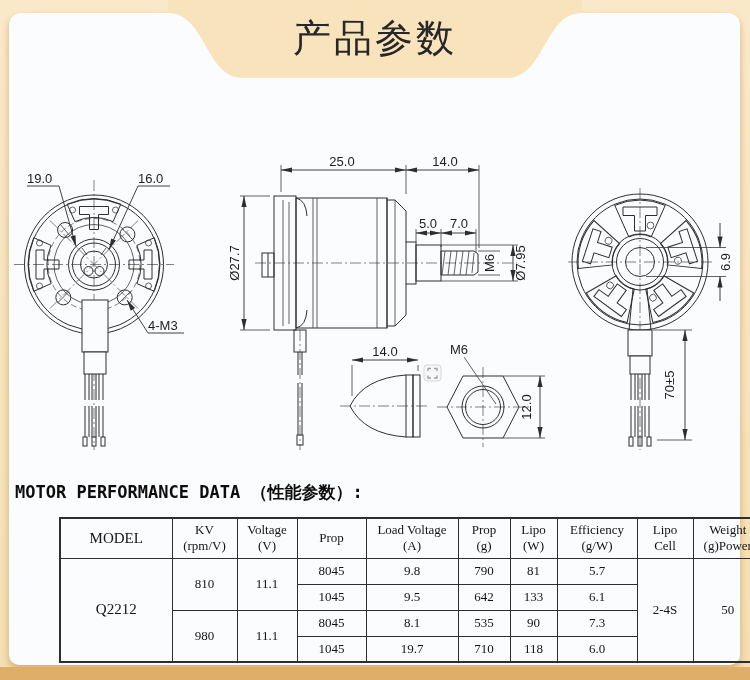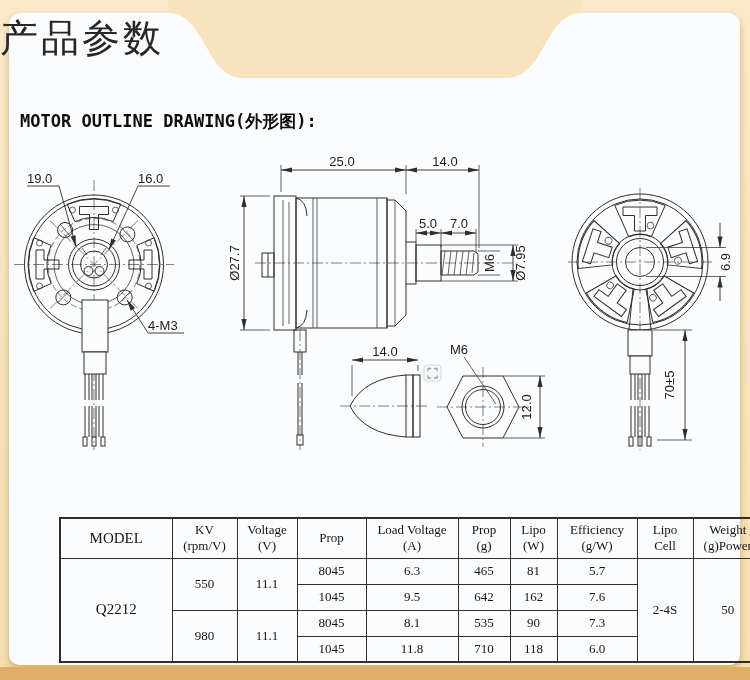--- a/index.html
+++ b/index.html
@@ -3,21 +3,21 @@
 <meta charset="utf-8">
 <style>
   html,body{margin:0;padding:0;background:#f8e3bc;}
   .stage{position:relative;width:750px;height:680px;overflow:hidden;
          background:linear-gradient(#fae9c9,#f5dfb2);
          font-family:"Liberation Sans",sans-serif;}
   .bottom-strip{position:absolute;left:0;bottom:0;width:750px;height:13px;background:#dfae68;}
   .panel{position:absolute;left:9px;top:13px;width:731px;height:652px;background:#fbfcfd;
          border-radius:12px 12px 10px 10px;box-shadow:0 4px 7px rgba(165,112,40,.45);}
   .tab-svg{position:absolute;top:0;left:0;}
-  .page-title{position:absolute;top:13px;left:0;width:750px;text-align:left;
+  .page-title{position:absolute;top:13px;left:0;width:750px;text-align:center;
          font-size:38px;letter-spacing:3px;color:#272727;}
   .heading{position:absolute;font-family:"DejaVu Sans Mono","Liberation Mono",monospace;
          font-weight:700;font-size:17px;color:#0d0d0d;white-space:nowrap;}
   #outline-heading{top:110px;left:20px;}
   #performance-heading{top:481px;left:15px;}
   svg.drawing{position:absolute;left:12px;top:138px;}
   .ln{stroke:#2e2e2e;stroke-width:1;fill:none;}
   .lnw{stroke:#2e2e2e;stroke-width:1;fill:#fbfcfd;}
   .thin{stroke:#3a3a3a;stroke-width:.8;fill:none;}
   .cl{stroke:#4a4a4a;stroke-width:.7;fill:none;stroke-dasharray:11 3 2 3;}
@@ -40,21 +40,20 @@
 
 <div class="stage">
 
   <div class="panel"></div>
 
   <svg class="tab-svg" width="750" height="82">
     <path d="M168,0 L168,13 C206,13 205,78 243,78 L507,78 C545,78 544,13 582,13 L582,0 Z" fill="#f8e3bc"></path>
   </svg>
   <div class="page-title">产品参数</div>
 
-  <div class="heading" id="outline-heading">MOTOR OUTLINE DRAWING(外形图):</div>
 
   <svg class="drawing" width="726" height="347" viewBox="0 0 726 347">
     <defs>
       <marker id="arr" viewBox="-1 -3.5 13 7" refX="11" refY="0" markerWidth="13" markerHeight="7" markerUnits="userSpaceOnUse" orient="auto-start-reverse">
         <path d="M11,0 L0,2.6 L0,-2.6 Z" fill="#2e2e2e"></path>
       </marker>
       <g id="pad">
         <path class="ln" d="M26.8,-60.3 A66,66 0 0 0 -26.8,-60.3 L-19.1,-42.9 A47,47 0 0 1 19.1,-42.9 Z"></path>
         <path class="ln" d="M-14.5,-58 H14.5 V-50 H4.5 V-35 H-4.5 V-50 H-14.5 Z"></path>
         <circle class="thin" cx="-21.5" cy="-54.5" r="3"></circle>
@@ -204,20 +203,21 @@
       <path class="dim" d="M708,85 V109.5" marker-end="url(#arr)"></path>
       <path class="dim" d="M708,163 V138.5" marker-end="url(#arr)"></path>
       <text class="dt" text-anchor="middle" transform="rotate(-90 718 124)" x="718" y="124">6.9</text>
 
       <path class="thin" d="M641,192 H680 M645,302 H680"></path>
       <path class="dim" d="M673,192 V302" marker-start="url(#arr)" marker-end="url(#arr)"></path>
       <text class="dt" text-anchor="middle" transform="rotate(-90 662 247)" x="662" y="247">70±5</text>
     </g>
   </svg>
 
+  <div class="heading" id="performance-heading">MOTOR PERFORMANCE DATA （性能参数）:</div>
 
   <table class="perf">
     <colgroup>
       <col style="width:112px">
         <col style="width:65px">
         <col style="width:60px">
       <col style="width:69px">
         <col style="width:92px">
         <col style="width:52px">
       <col style="width:47px">
@@ -243,49 +243,49 @@
 (g/W)</th>
         <th>Lipo
 Cell</th>
         <th>Weight
 (g)Power</th>
       </tr>
     </thead>
     <tbody>
       <tr>
         <td class="big" rowspan="4">Q2212</td>
-        <td rowspan="2">550</td>
+        <td rowspan="2">810</td>
         <td rowspan="2">11.1</td>
         <td>8045</td>
-        <td>6.3</td>
-        <td>465</td>
+        <td>9.8</td>
+        <td>790</td>
         <td>81</td>
         <td>5.7</td>
         <td rowspan="4">2-4S</td>
         <td rowspan="4">50</td>
       </tr>
       <tr>
         <td>1045</td>
         <td>9.5</td>
         <td>642</td>
-        <td>162</td>
-        <td>7.6</td>
+        <td>133</td>
+        <td>6.1</td>
       </tr>
       <tr>
         <td rowspan="2">980</td>
         <td rowspan="2">11.1</td>
         <td>8045</td>
         <td>8.1</td>
         <td>535</td>
         <td>90</td>
         <td>7.3</td>
       </tr>
       <tr>
         <td>1045</td>
-        <td>11.8</td>
+        <td>19.7</td>
         <td>710</td>
         <td>118</td>
         <td>6.0</td>
       </tr>
     </tbody>
   </table>
 
   <div class="bottom-strip"></div>
 </div>
 

